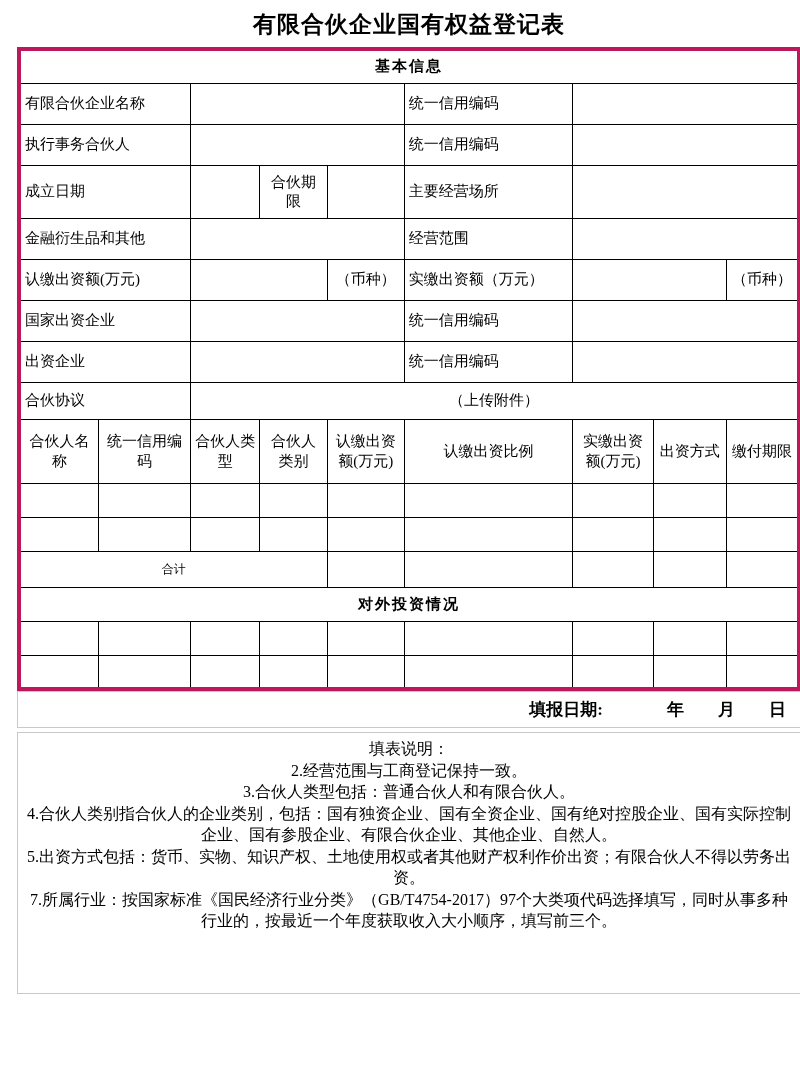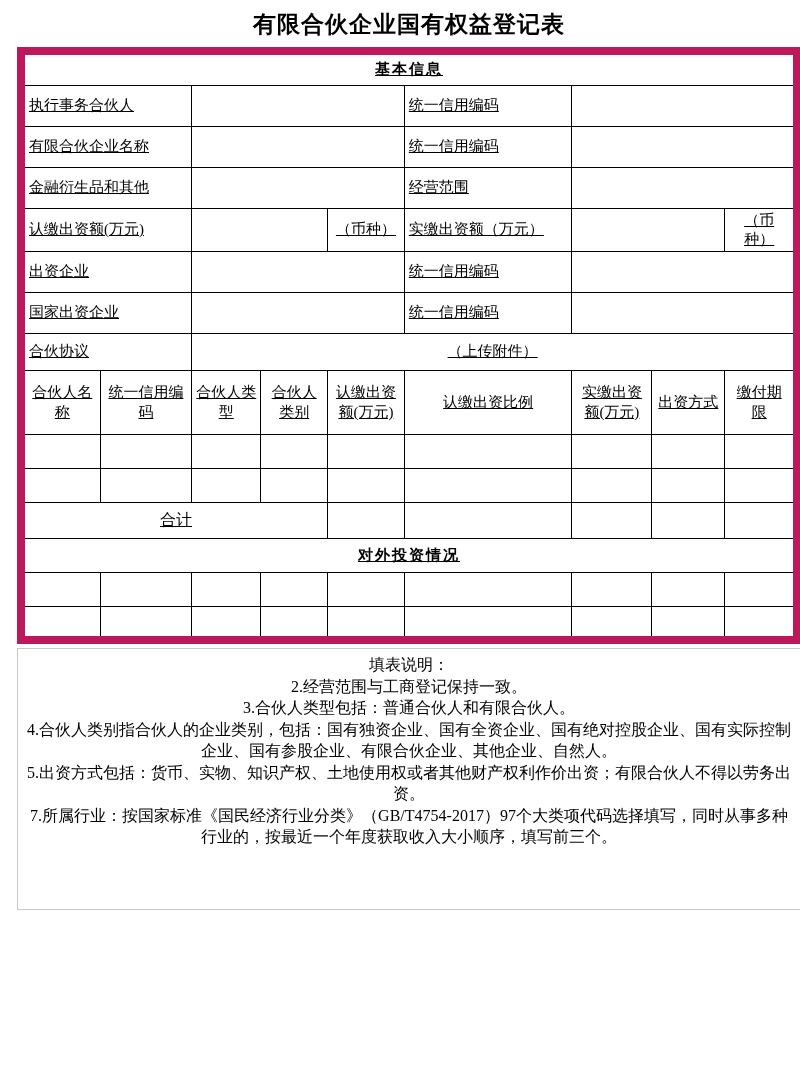--- a/index.html
+++ b/index.html
@@ -15,22 +15,21 @@
     text-align: center;
     font-size: 23px;
     font-weight: bold;
     padding: 9px 0 7px 0;
     letter-spacing: 1px;
   }
   table.form {
     width: 100%;
     border-collapse: collapse;
     table-layout: fixed;
-    border: 8px solid #be185d;
-    text-decoration: underline;
+    border: 4px solid #be185d;
   }
   table.form td {
     border: 1px solid #000;
     font-size: 15px;
     padding: 2px 4px;
     overflow: hidden;
   }
   td.section-heading {
     text-align: center;
     font-weight: bold;
@@ -94,53 +93,61 @@
       <col style="width:10.3%">
         <col style="width:9.4%">
         <col style="width:9.3%">
     </colgroup>
 
     <tbody>
         <tr>
       <td class="section-heading" colspan="9">基本信息</td>
     </tr>
     <tr class="r-basic">
+      <td class="lbl" colspan="2">有限合伙企业名称</td>
+      <td colspan="3"></td>
+      <td class="lbl">统一信用编码</td>
+      <td colspan="3"></td>
+    </tr>
+    <tr class="r-basic">
       <td class="lbl" colspan="2">执行事务合伙人</td>
       <td colspan="3"></td>
       <td class="lbl">统一信用编码</td>
       <td colspan="3"></td>
     </tr>
-    <tr class="r-basic">
-      <td class="lbl" colspan="2">有限合伙企业名称</td>
-      <td colspan="3"></td>
-      <td class="lbl">统一信用编码</td>
+    <tr class="r-tall">
+      <td class="lbl" colspan="2">成立日期</td>
+      <td></td>
+      <td class="ctr">合伙期限</td>
+      <td></td>
+      <td class="lbl">主要经营场所</td>
       <td colspan="3"></td>
     </tr>
     <tr class="r-basic">
       <td class="lbl" colspan="2">金融衍生品和其他</td>
       <td colspan="3"></td>
       <td class="lbl">经营范围</td>
       <td colspan="3"></td>
     </tr>
     <tr class="r-basic">
       <td class="lbl" colspan="2">认缴出资额(万元)</td>
       <td colspan="2"></td>
       <td class="ctr">（币种）</td>
       <td class="lbl">实缴出资额（万元）</td>
       <td colspan="2"></td>
       <td class="ctr">（币种）</td>
     </tr>
     <tr class="r-basic">
+      <td class="lbl" colspan="2">国家出资企业</td>
+      <td colspan="3"></td>
+      <td class="lbl">统一信用编码</td>
+      <td colspan="3"></td>
+    </tr>
+    <tr class="r-basic">
       <td class="lbl" colspan="2">出资企业</td>
-      <td colspan="3"></td>
-      <td class="lbl">统一信用编码</td>
-      <td colspan="3"></td>
-    </tr>
-    <tr class="r-basic">
-      <td class="lbl" colspan="2">国家出资企业</td>
       <td colspan="3"></td>
       <td class="lbl">统一信用编码</td>
       <td colspan="3"></td>
     </tr>
     <tr class="r-basic" style="height:37px;">
       <td class="lbl" colspan="2">合伙协议</td>
       <td class="ctr" colspan="7">（上传附件）</td>
     </tr>
 
     <tr class="r-head2">
@@ -170,21 +177,21 @@
       <td></td>
       <td></td>
       <td></td>
       <td></td>
       <td></td>
       <td></td>
       <td></td>
       <td></td>
     </tr>
     <tr class="r-total">
-      <td class="ctr" colspan="4" style="font-size:16px;">合计</td>
+      <td class="ctr" colspan="4" style="font-size:12px;">合计</td>
       <td></td>
       <td></td>
       <td></td>
       <td></td>
       <td></td>
     </tr>
 
     <tr>
       <td class="section-heading" colspan="9">对外投资情况</td>
     </tr>
@@ -206,20 +213,26 @@
       <td></td>
       <td></td>
       <td></td>
       <td></td>
       <td></td>
       <td></td>
     </tr>
   </tbody>
     </table>
 
+  <div class="date-box">
+    <span>填报日期:</span>
+    <span class="ymd y">年</span>
+    <span class="ymd m">月</span>
+    <span class="ymd d">日</span>
+  </div>
 
   <div class="notes-box">
     <p>填表说明：</p>
     <p>2.经营范围与工商登记保持一致。</p>
     <p>3.合伙人类型包括：普通合伙人和有限合伙人。</p>
     <p>4.合伙人类别指合伙人的企业类别，包括：国有独资企业、国有全资企业、国有绝对控股企业、国有实际控制企业、国有参股企业、有限合伙企业、其他企业、自然人。</p>
     <p>5.出资方式包括：货币、实物、知识产权、土地使用权或者其他财产权利作价出资；有限合伙人不得以劳务出资。</p>
     <p>7.所属行业：按国家标准《国民经济行业分类》（GB/T4754-2017）97个大类项代码选择填写，同时从事多种行业的，按最近一个年度获取收入大小顺序，填写前三个。</p>
   </div>
 

